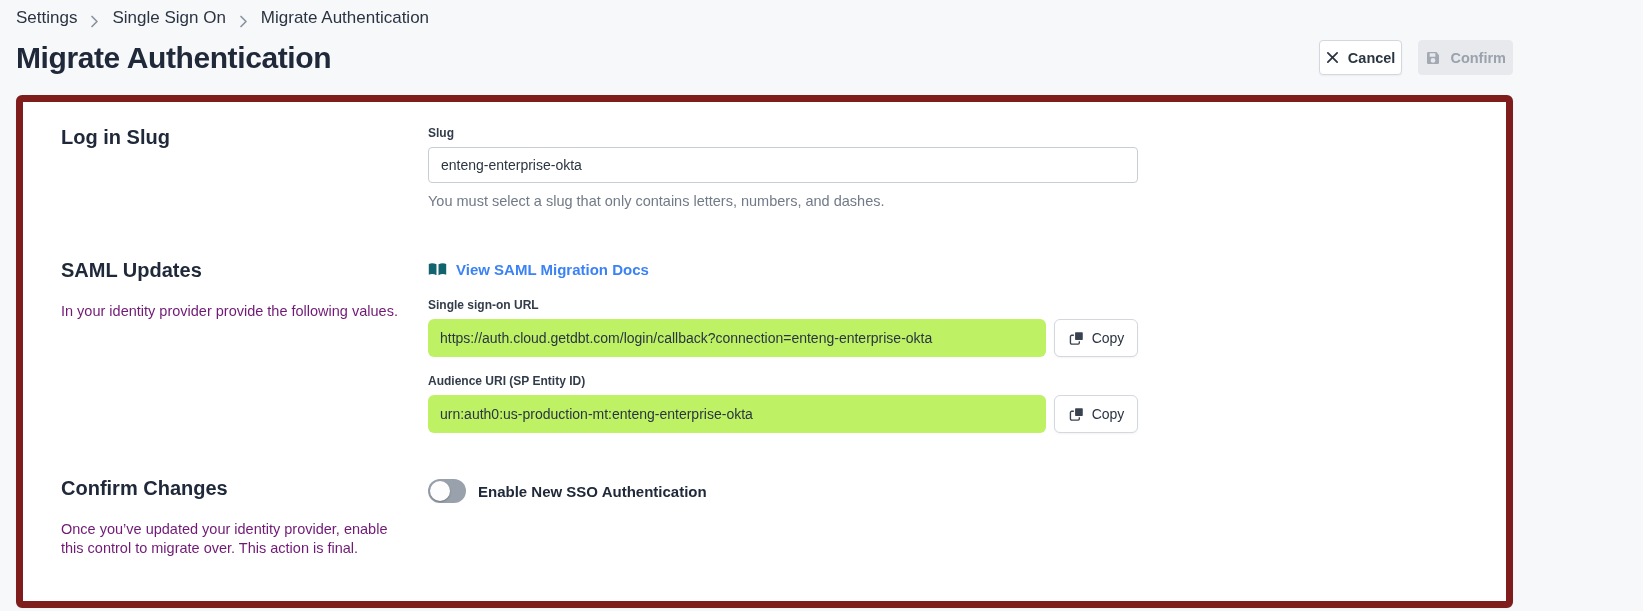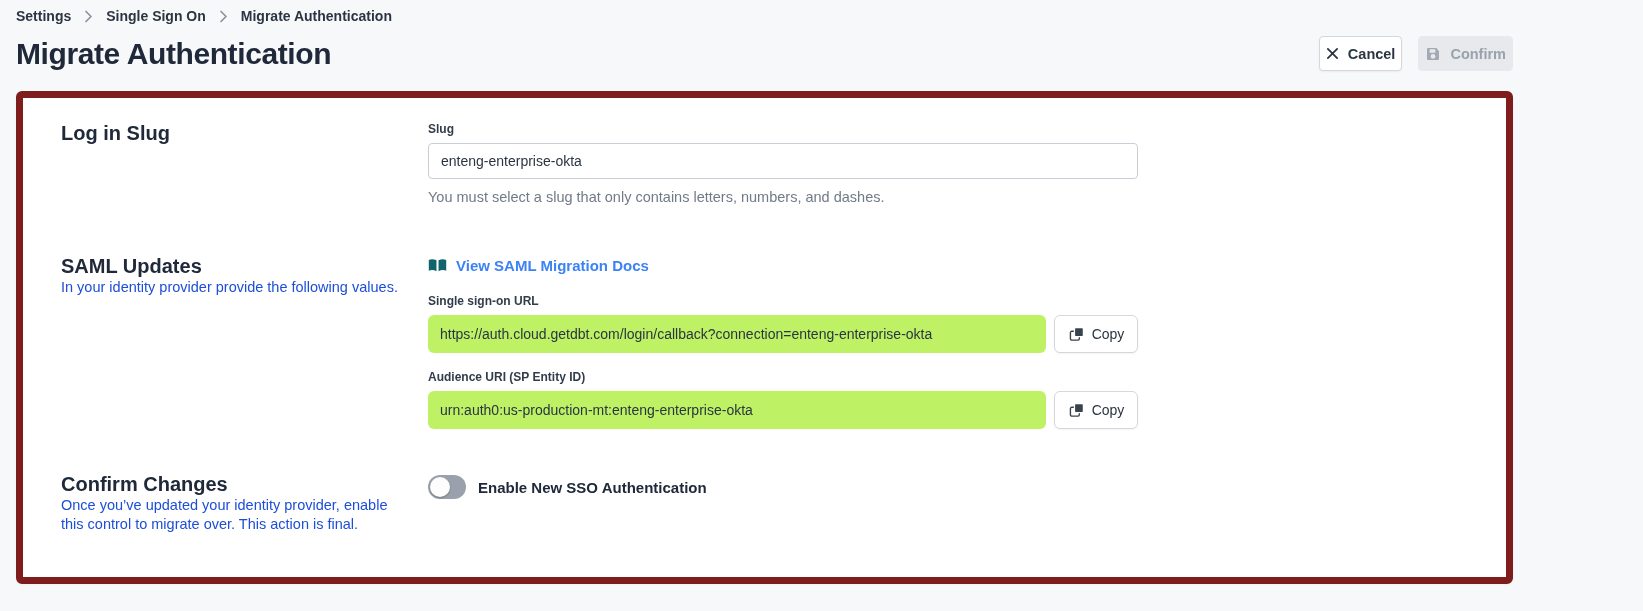--- a/index.html
+++ b/index.html
@@ -5,23 +5,23 @@
   * { box-sizing: border-box; }
   html, body { margin: 0; padding: 0; }
   body {
     width: 1643px; height: 611px; overflow: hidden;
     background: #f7f8fa;
     font-family: "Liberation Sans", "DejaVu Sans", sans-serif;
     color: #252d3a;
   }
   
   .breadcrumb {
-    display: flex; align-items: center; gap: 13px;
+    display: flex; align-items: flex-end; gap: 13px;
     padding: 8px 16px 0 16px;
-    font-size: 14px; font-weight: 700; color: #2b3542;
+    font-size: 17px; font-weight: 400; color: #2b3542;
   }
   .breadcrumb a { color: #2b3542; text-decoration: none; cursor: pointer; }
   .crumb-sep { display: flex; align-items: center; }
   
   .header-row {
     display: flex; justify-content: space-between; align-items: center;
     margin: 12px 130px 20px 16px;
   }
   h1.page-title {
     margin: 0; font-size: 30px; font-weight: 700; letter-spacing: -0.4px;
@@ -48,21 +48,21 @@
     background: #ffffff;
     border: 7px solid #7f1d1d; border-radius: 6px;
     box-shadow: 0 1px 2px rgba(16,24,40,.03);
     padding: 24px 38px 28px 38px;
   }
   .section { display: grid; grid-template-columns: 367px 1fr; align-items: start; }
   .section-saml { margin-top: 50px; }
   .section-confirm { margin-top: 44px; }
   h2.section-title { margin: 0; font-size: 20px; font-weight: 700; color: #20293a; }
   .section-desc {
-    margin-top: 0; font-size: 14.5px; line-height: 19px; color: #1d4ed8;
+    margin-top: 20px; font-size: 14.5px; line-height: 19px; color: #701a75;
     max-width: 352px;
   }
   .section-desc.narrow { max-width: 345px; }
   
   .field-label {
     font-size: 12px; font-weight: 700; color: #323c4a; margin-bottom: 7px;
   }
   .text-input {
     width: 710px; height: 36px;
     border: 1px solid #c9ced6; border-radius: 4px;

